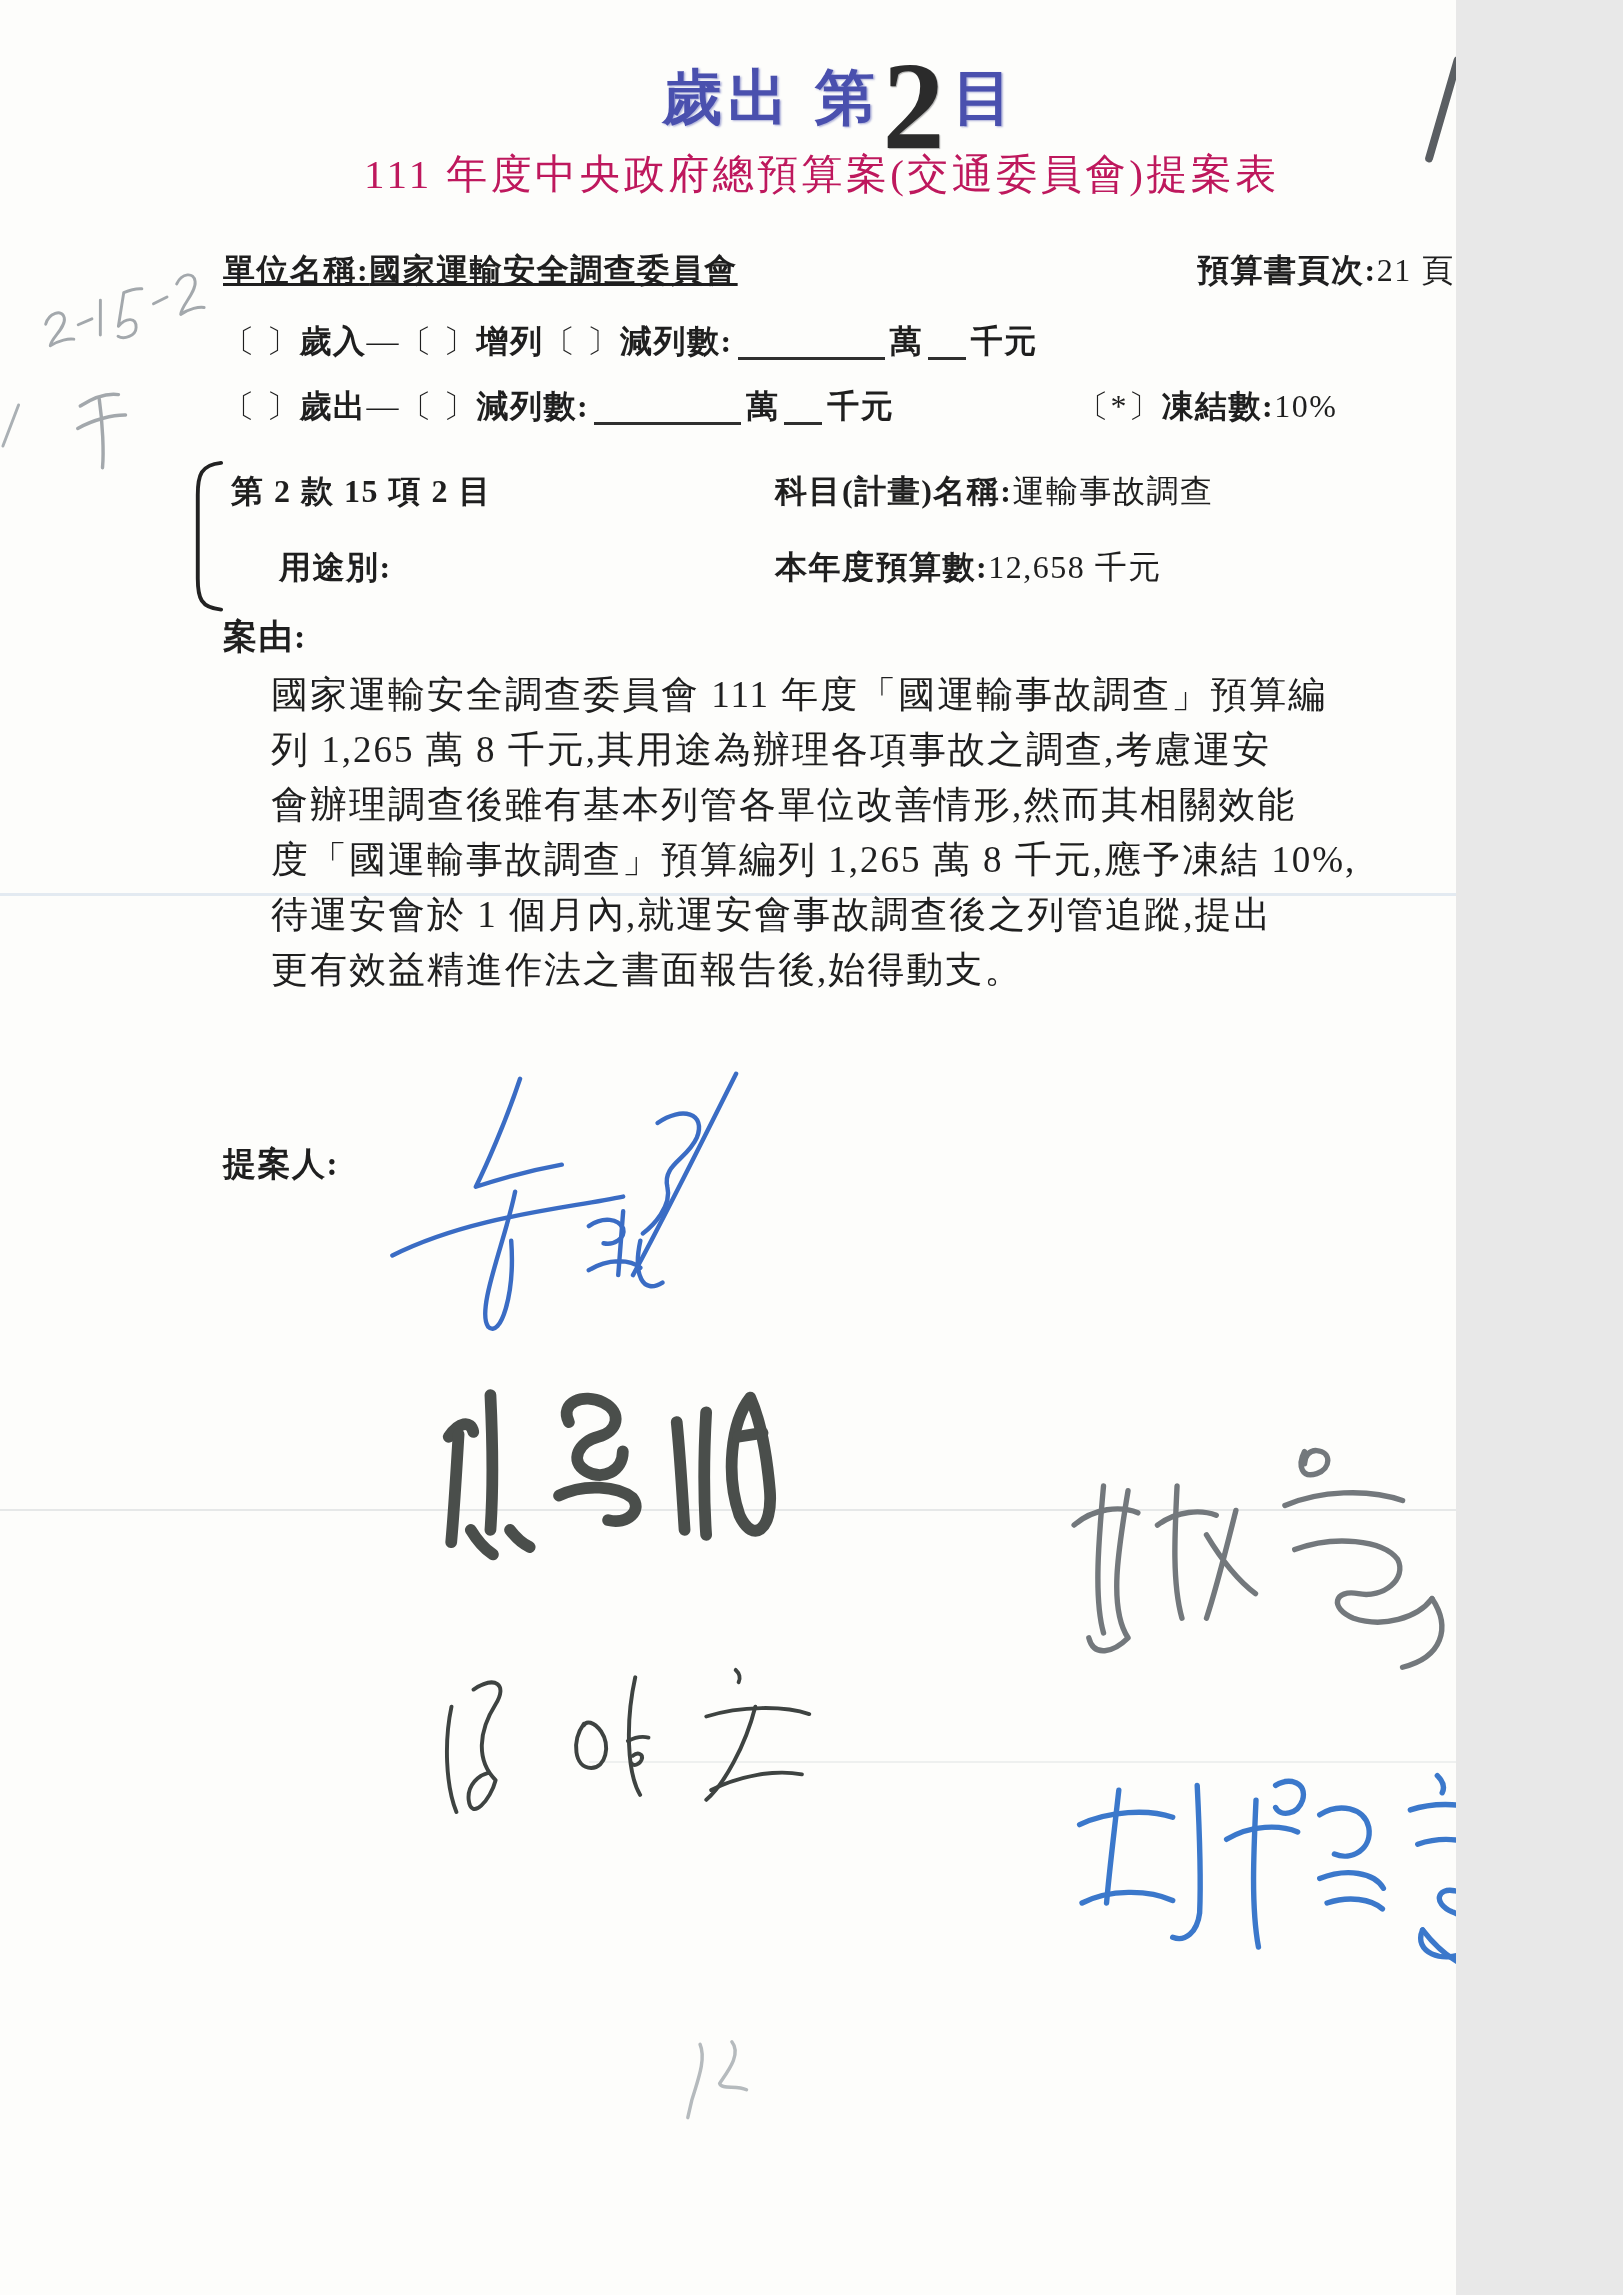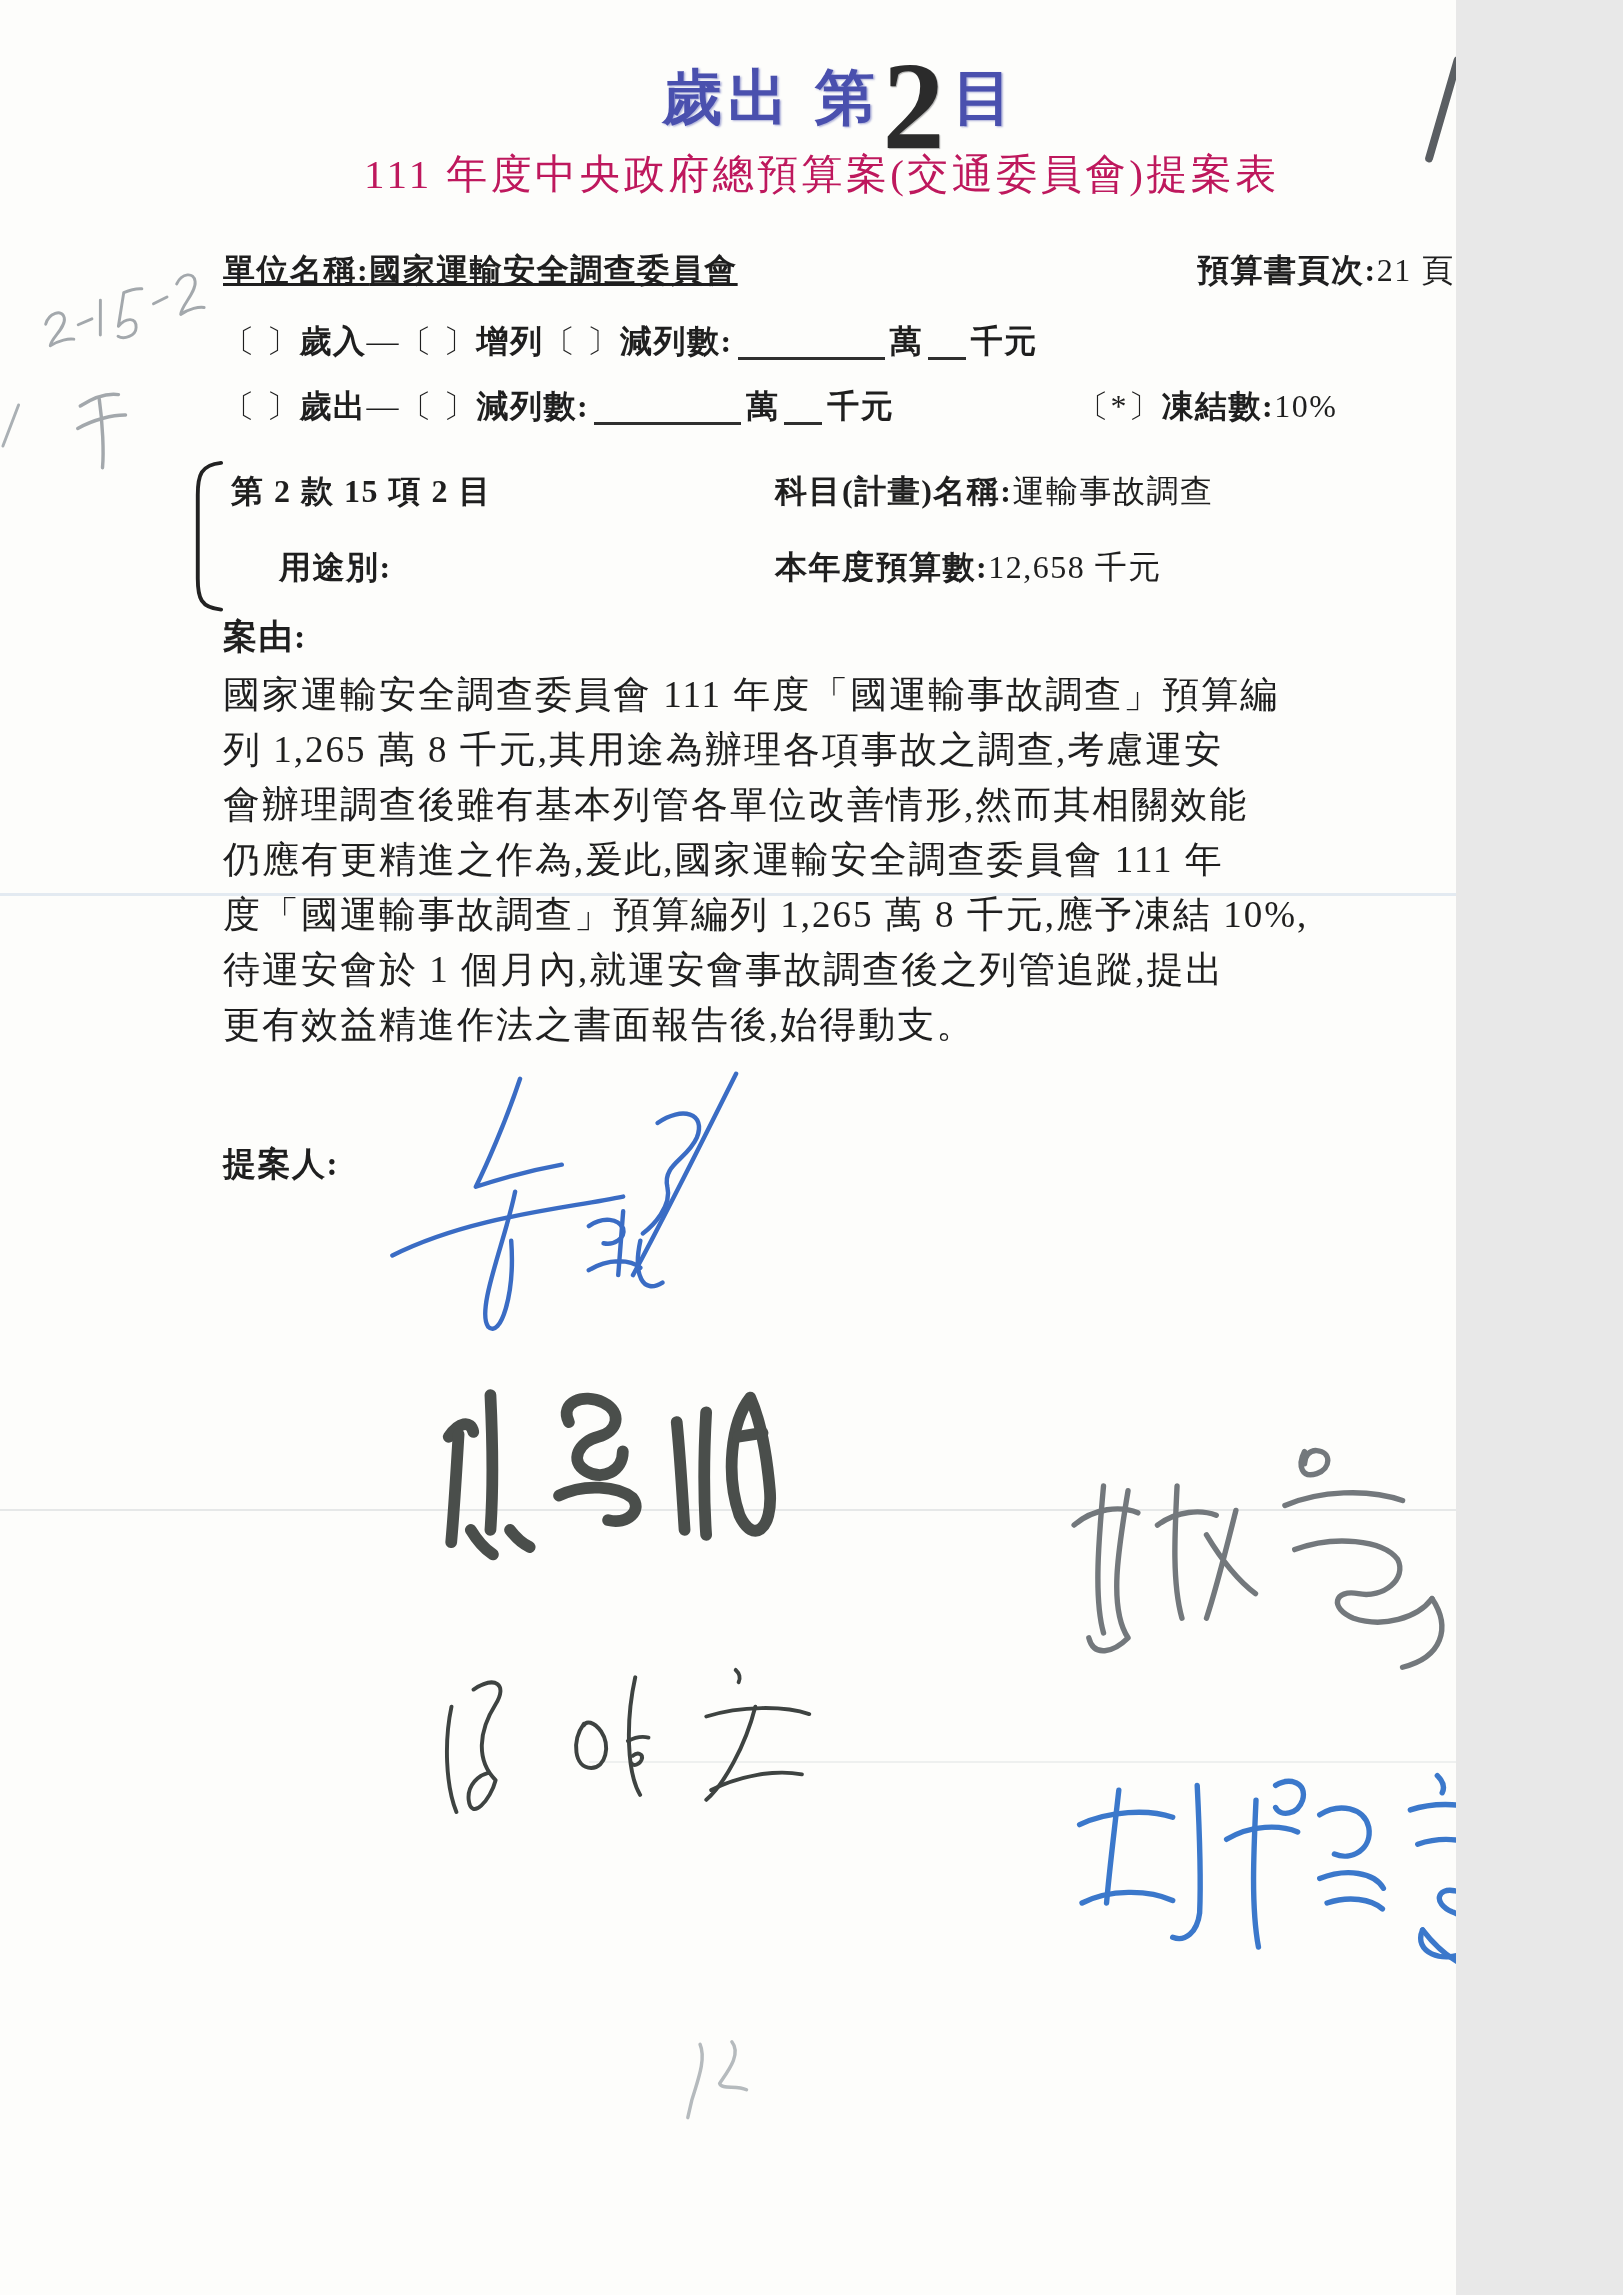--- a/index.html
+++ b/index.html
@@ -11,21 +11,21 @@
   .big2{font-size:124px;font-weight:800;color:#2b2b2b;vertical-align:-30px;line-height:0;
         margin:0 2px;text-shadow:1px 1px 1px rgba(40,40,40,.35);}
   .form-title{font-size:41px;letter-spacing:3.4px;color:#be185d;}
   .row{font-size:32px;letter-spacing:1.5px;}
   .lbl{font-weight:700;}
   .val{font-weight:400;}
   .bl{display:inline-block;height:2.9px;border-bottom:3.4px solid #2f2f2f;margin:0 4.9px;
       vertical-align:-7.8px;}
   .bl-long{width:147px;}
   .bl-short{width:38px;}
-  .para-line{position:relative;font-size:37px;line-height:55px;letter-spacing:2px;white-space:nowrap;}
+  .para-line{position:relative;font-size:37px;line-height:55px;letter-spacing:2px;white-space:nowrap;margin-left:48px;}
   .scanline{position:absolute;pointer-events:none;}
   svg{display:block;overflow:visible;}
 </style>
 </head>
 <body>
 
 <div class="page">
 
   <div class="scanline" style="left:0;top:893px;width:1624px;height:2.5px;background:rgba(110,150,200,.18);"></div>
   <div class="scanline" style="left:0;top:1509px;width:1624px;height:2px;background:rgba(140,150,160,.20);"></div>
@@ -77,21 +77,20 @@
   </div>
   <div class="abs row" style="left:775px;top:546px;">
     <span class="lbl">本年度預算數:</span><span class="val">12,658 千元</span>
   </div>
 
   <div class="abs row lbl" style="left:223px;top:614px;font-size:34px;">案由:</div>
   <div class="abs" style="left:223px;top:667px;">
     <div class="para-line">國家運輸安全調查委員會 111 年度「國運輸事故調查」預算編</div>
     <div class="para-line">列 1,265 萬 8 千元,其用途為辦理各項事故之調查,考慮運安</div>
     <div class="para-line">會辦理調查後雖有基本列管各單位改善情形,然而其相關效能</div>
-    <div class="para-line">仍應有更精進之作為,爰此,國家運輸安全調查委員會 111 年</div>
     <div class="para-line">度「國運輸事故調查」預算編列 1,265 萬 8 千元,應予凍結 10%,</div>
     <div class="para-line">待運安會於 1 個月內,就運安會事故調查後之列管追蹤,提出</div>
     <div class="para-line">更有效益精進作法之書面報告後,始得動支。</div>
   </div>
 
   <div class="abs row lbl" style="left:223px;top:1142px;font-size:33px;">提案人:</div>
 
   <svg class="abs" style="left:358px;top:1064px;" width="383" height="275" viewBox="0 0 780 560">
     <g stroke="#3a6cc4" stroke-width="9" fill="none" stroke-linecap="round" stroke-linejoin="round">
       <path d="M330,30 C300,120 260,210 240,250 C300,230 360,215 415,205"></path>

